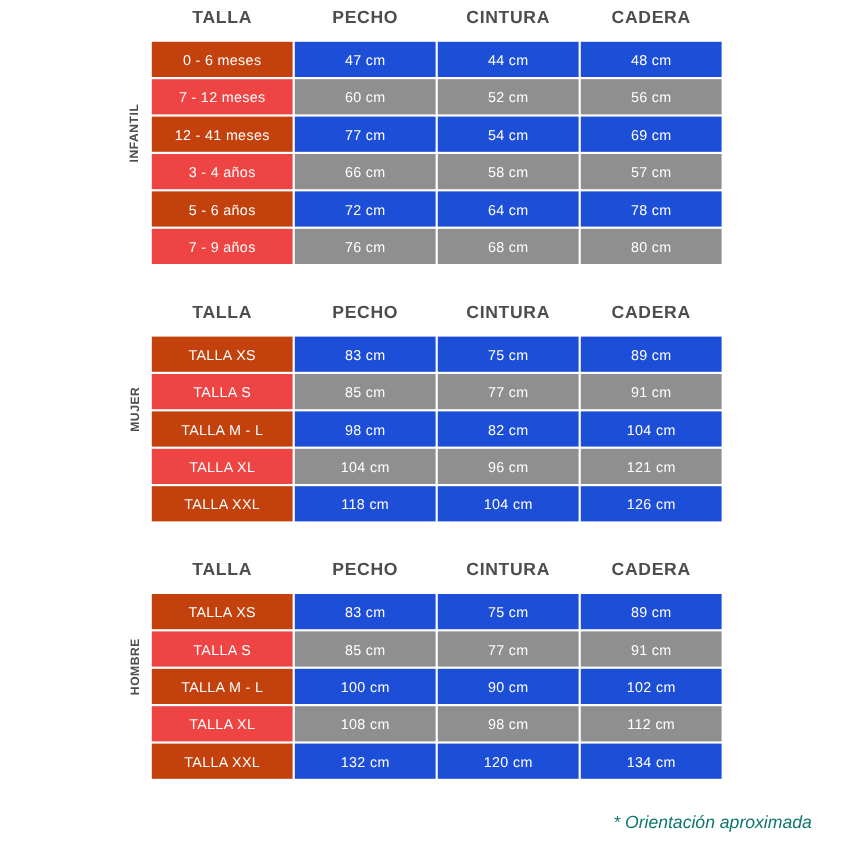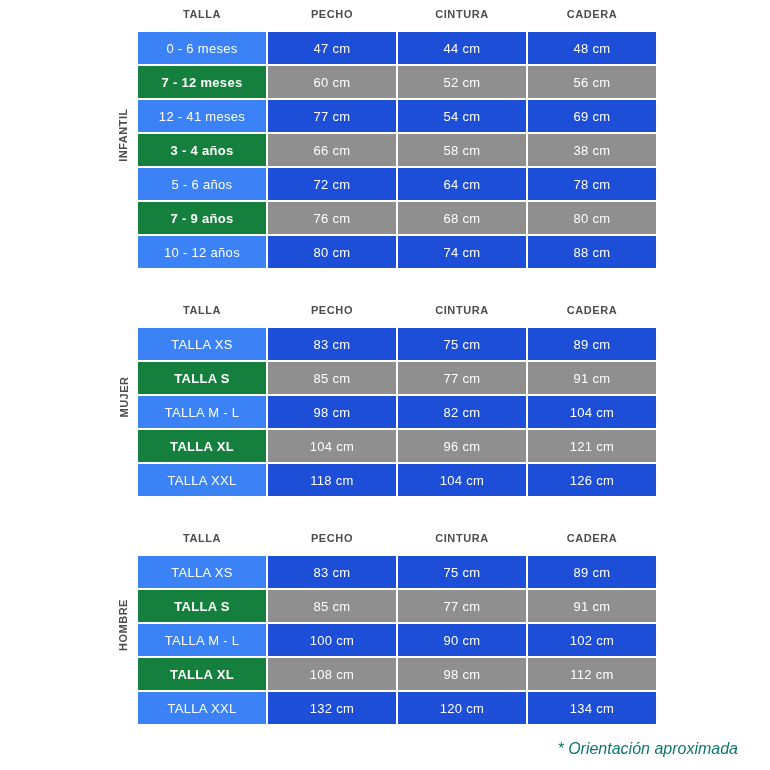--- a/index.html
+++ b/index.html
@@ -44,46 +44,46 @@
   table.sizes {
     border-collapse: separate;
     border-spacing: 2px;
     margin-left: 136px;
     table-layout: fixed;
   }
   table.sizes col.c-talla { width: 128px; }
   table.sizes col.c-med { width: 128px; }
 
   table.sizes th {
-    font-size: 11px;
+    font-size: 16px;
     color: #4d4d4d;
     font-weight: bold;
     letter-spacing: 0.6px;
     padding: 6px 0 10px 0;
     text-align: center;
     background: transparent;
   }
 
   table.sizes td {
     height: 32px;
     text-align: center;
     font-size: 13px;
     color: #ffffff;
     letter-spacing: 0.3px;
   }
 
   td.talla-cell {
-    background: #3b82f6;
+    background: #c2410c;
     color: #ffffff;
     font-weight: normal;
   }
   td.val-cell {
     background: #1d4ed8;
   }
-  tr.alt td.talla-cell { background: #15803d; font-weight: bold; }
+  tr.alt td.talla-cell { background: #ef4444; }
   tr.alt td.val-cell { background: #8f8f8f; }
   .gap-lg { height: 26px; }
 
   .footnote {
     position: absolute;
     right: 32px;
     bottom: 12px;
     font-size: 16px;
     color: #0f766e;
     font-style: italic;
@@ -129,39 +129,33 @@
             <tr>
               <td class="talla-cell">12 - 41 meses</td>
               <td class="val-cell">77 cm</td>
               <td class="val-cell">54 cm</td>
               <td class="val-cell">69 cm</td>
             </tr>
             <tr class="alt">
               <td class="talla-cell">3 - 4 años</td>
               <td class="val-cell">66 cm</td>
               <td class="val-cell">58 cm</td>
-              <td class="val-cell">38 cm</td>
+              <td class="val-cell">57 cm</td>
             </tr>
             <tr>
               <td class="talla-cell">5 - 6 años</td>
               <td class="val-cell">72 cm</td>
               <td class="val-cell">64 cm</td>
               <td class="val-cell">78 cm</td>
             </tr>
             <tr class="alt">
               <td class="talla-cell">7 - 9 años</td>
               <td class="val-cell">76 cm</td>
               <td class="val-cell">68 cm</td>
               <td class="val-cell">80 cm</td>
-            </tr>
-            <tr>
-              <td class="talla-cell">10 - 12 años</td>
-              <td class="val-cell">80 cm</td>
-              <td class="val-cell">74 cm</td>
-              <td class="val-cell">88 cm</td>
             </tr>
           </tbody>
         </table>
       </div>
       <div class="gap-lg"></div>
       <div class="table-block">
         <div class="side-label">
           <span>MUJER</span>
         </div>
         <table class="sizes">

